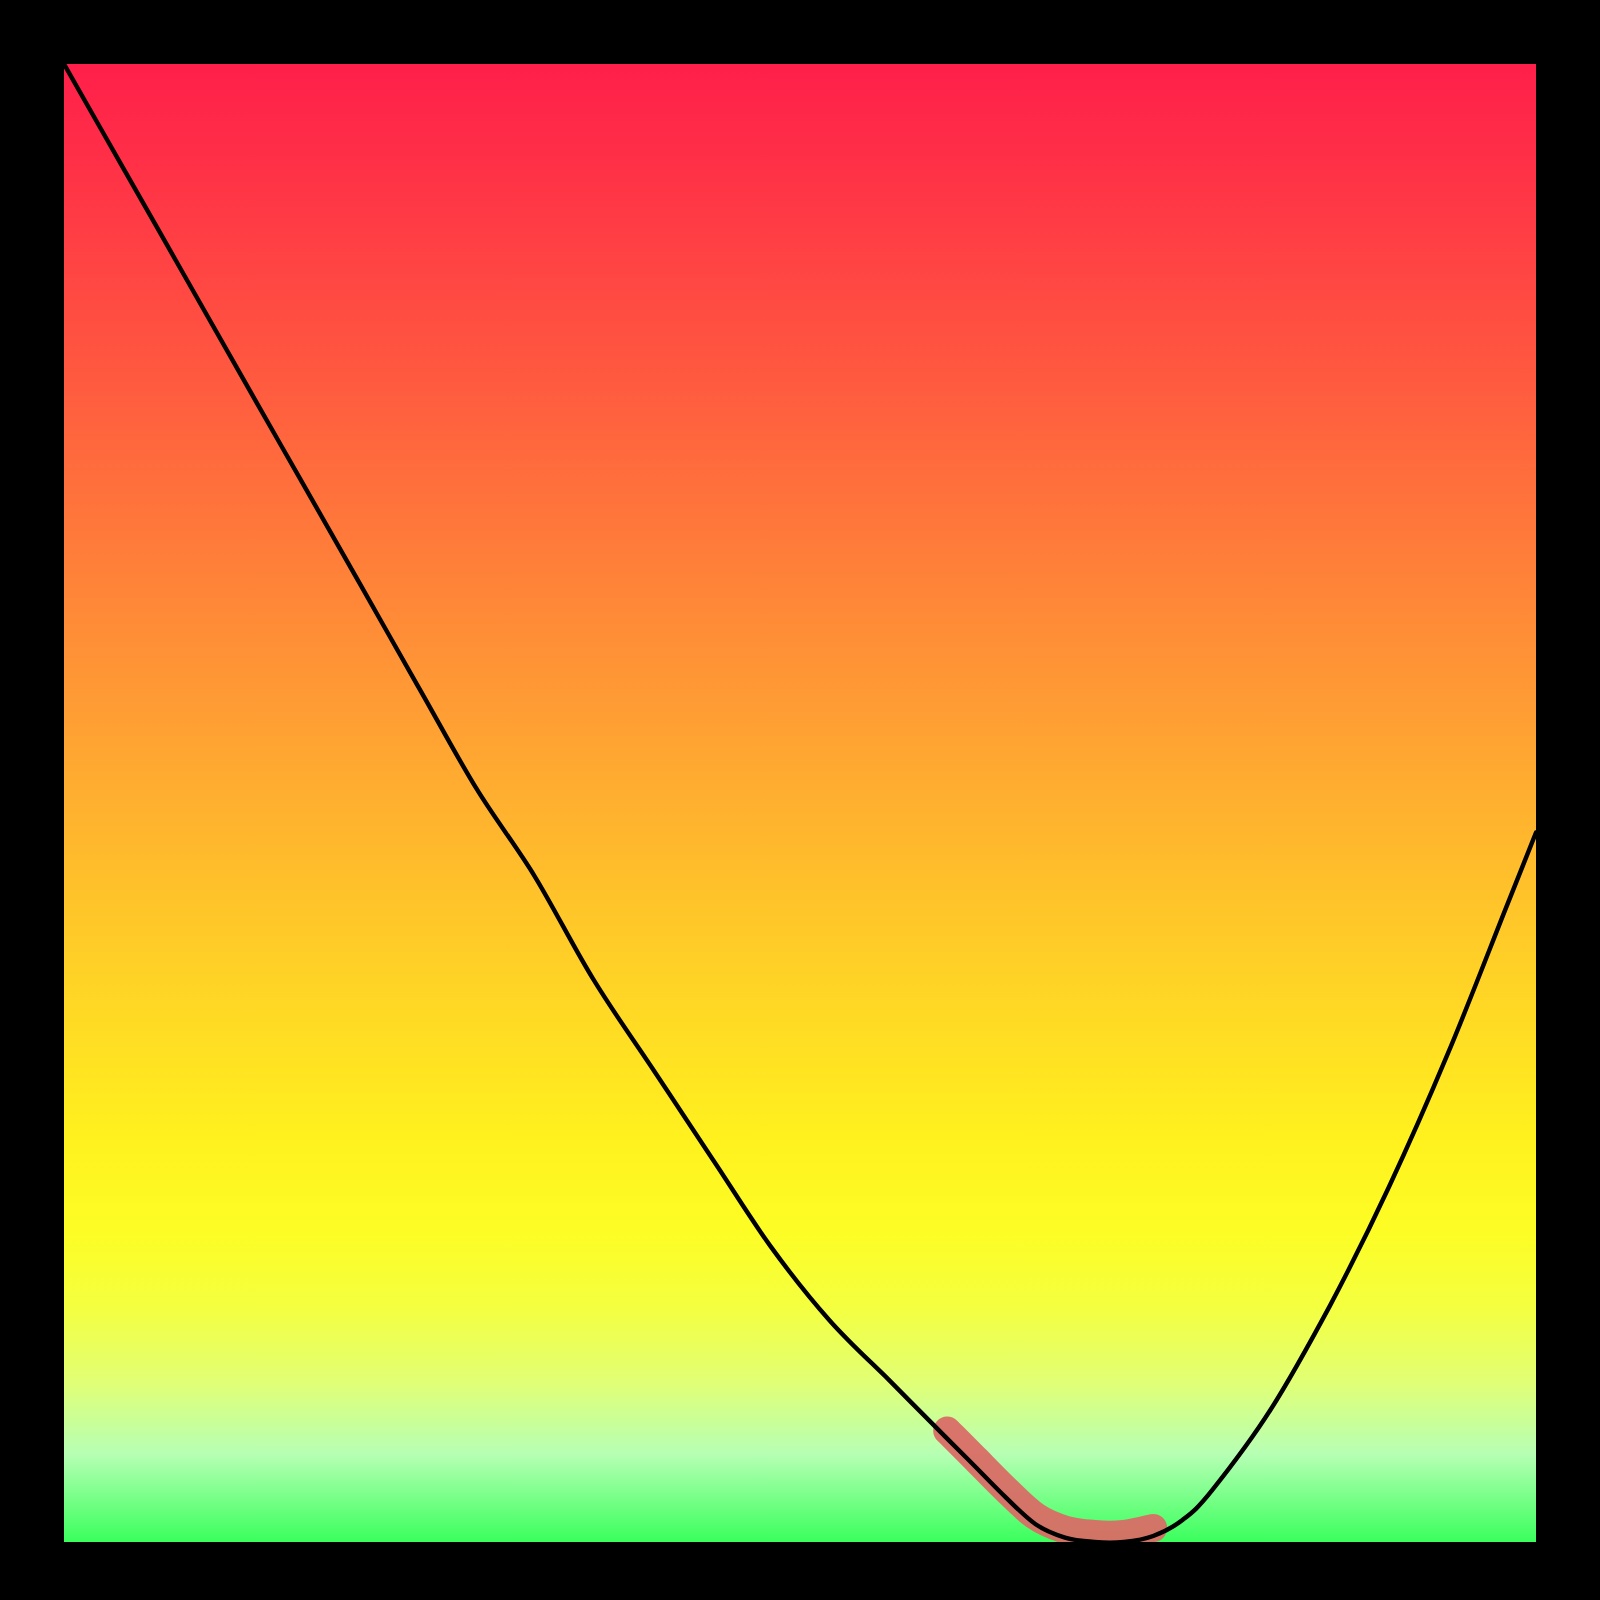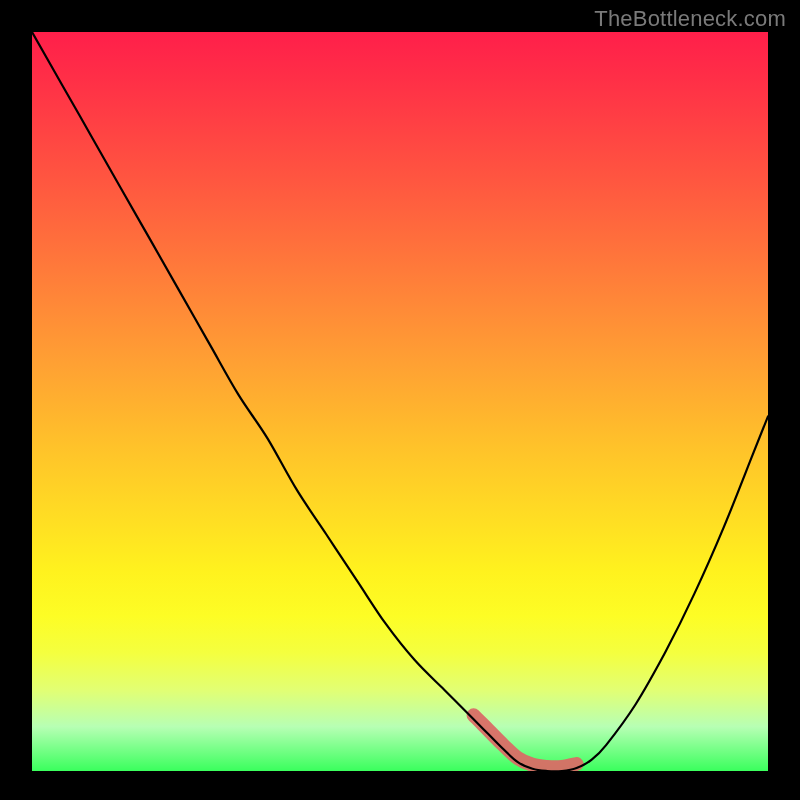--- a/index.html
+++ b/index.html
@@ -72,21 +72,20 @@
     stroke: #d96d66;
     stroke-width: 14;
     stroke-linecap: round;
     opacity: 0.95;
   }
 </style>
 </head>
 <body>
 
 <div class="frame">
-  <div class="watermark">TheBottleneck.com</div>
 
   <div class="plot-area">
     <div class="gradient"></div>
     <svg class="curve" viewBox="0 0 736 739" preserveAspectRatio="none">
       <path class="band" d="M 441.6 683.3 C 444.1 685.7 451.4 693.1 456.3 698.0 C 461.2 703.0 466.1 708.1 471.0 712.8 C 475.9 717.5 480.9 722.8 485.8 726.1 C 490.7 729.5 495.6 731.3 500.5 732.8 C 505.4 734.3 510.3 734.6 515.2 735.0 C 520.1 735.4 525.0 735.5 529.9 735.0 C 534.8 734.5 542.2 732.5 544.6 732.0"></path>
       <path class="line" d="M 0.0 0.0 C 4.9 8.6 19.6 34.5 29.4 51.7 C 39.3 69.0 49.1 86.2 58.9 103.5 C 68.7 120.7 78.5 137.9 88.3 155.2 C 98.1 172.4 107.9 189.7 117.8 206.9 C 127.6 224.2 137.4 241.4 147.2 258.6 C 157.0 275.9 166.8 293.1 176.6 310.4 C 186.5 327.6 196.3 346.1 206.1 362.1 C 215.9 378.1 225.7 390.4 235.5 406.4 C 245.3 422.5 255.1 442.2 265.0 458.2 C 274.8 474.2 284.6 487.7 294.4 502.5 C 304.2 517.3 314.0 532.1 323.8 546.9 C 333.7 561.6 343.5 577.7 353.3 591.2 C 363.1 604.7 372.9 617.1 382.7 628.1 C 392.5 639.2 402.3 647.9 412.2 657.7 C 422.0 667.6 434.2 679.9 441.6 687.3 C 449.0 694.7 451.4 697.1 456.3 702.0 C 461.2 707.0 466.1 712.1 471.0 716.8 C 475.9 721.5 480.9 726.8 485.8 730.1 C 490.7 733.5 495.6 735.3 500.5 736.8 C 505.4 738.3 510.3 738.6 515.2 739.0 C 520.1 739.4 525.0 739.5 529.9 739.0 C 534.8 738.5 539.7 737.9 544.6 736.0 C 549.5 734.2 554.5 731.7 559.4 727.9 C 564.3 724.1 566.7 722.4 574.1 713.1 C 581.4 703.9 593.7 687.9 603.5 672.5 C 613.3 657.1 623.1 639.2 633.0 620.8 C 642.8 602.3 652.6 582.6 662.4 561.6 C 672.2 540.7 682.0 518.5 691.8 495.1 C 701.7 471.7 713.9 439.7 721.3 421.2 C 728.6 402.8 733.5 390.4 736.0 384.3"></path>
     </svg>
   </div>
 </div>
 

